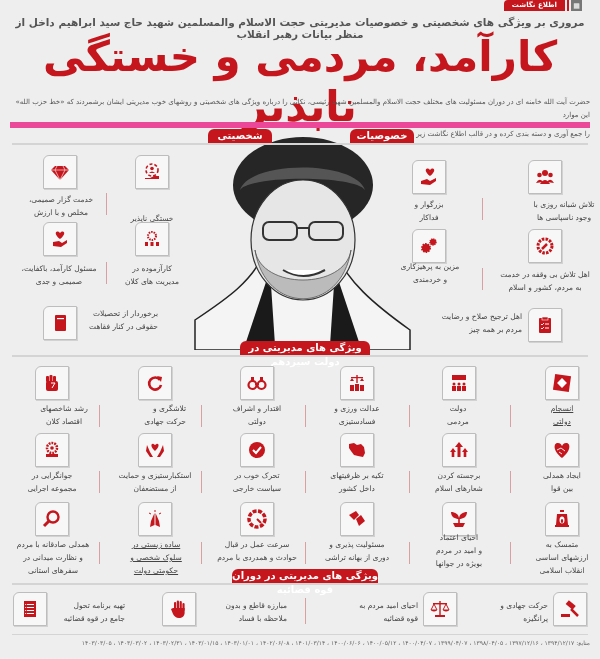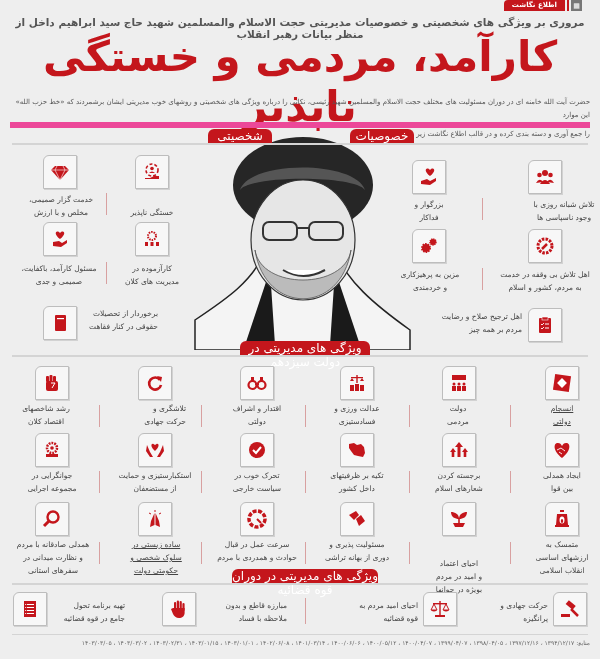--- a/index.html
+++ b/index.html
@@ -36,21 +36,21 @@
   }
   .intro {
     position: absolute; top: 96px; left: 10px; right: 10px; text-align: right;
     font-size: 7px; color: #555; line-height: 13px;
   }
   .intro .line { border-bottom: 6px solid #ec4899; }
 
   .section-divider { position: absolute; height: 2px; background: #d4d4d4; }
   .red-tab {
     position: absolute; height: 14px; background: #c4161c; color: #fff;
-    font-size: 12px; font-weight: normal; line-height: 14px; text-align: center;
+    font-size: 10px; font-weight: bold; line-height: 14px; text-align: center;
     border-radius: 6px 6px 0 0;
   }
 
   .icon-box {
     position: absolute; width: 34px; height: 34px; background: #f7f7f7;
     border: 1px solid #bdbdbd; border-radius: 6px 0 0 0;
     box-shadow: 1px 1px 0 #d2d2d2;
     display: flex; align-items: center; justify-content: center;
   }
   .icon-box svg { width: 20px; height: 20px; }
@@ -103,21 +103,21 @@
 <div class="red-tab" style="left:350px; top:129px; width:64px;">خصوصیات</div>
 
 <div class="icon-box" style="left:135px; top:155px;">
   <svg viewBox="0 0 20 20">
       <circle cx="10" cy="8" r="6" fill="none" stroke="#c4161c" stroke-width="1.6" stroke-dasharray="3 2"></circle>
       <circle cx="10" cy="6.5" r="1.8" fill="#c4161c"></circle>
       <path d="M7,11 Q10,8 13,11Z" fill="#c4161c"></path>
       <path d="M3,16 L8,16 L12,14 L17,14 L17,17 L3,17Z" fill="#c4161c"></path>
     </svg>
 </div>
-<div class="item-text" style="left:120px; top:206px; width:64px;"><span>خستگی ناپذیر</span></div>
+<div class="item-text" style="left:120px; top:212px; width:64px;"><span>خستگی ناپذیر</span></div>
 
 <div class="icon-box" style="left:43px; top:155px;">
   <svg viewBox="0 0 20 20">
       <path d="M5,4 L15,4 L19,8 L10,18 L1,8 Z" fill="#c4161c"></path>
       <path d="M1,8 L19,8 M7,4 L5,8 L10,18 L15,8 L13,4" stroke="#fff" stroke-width="0.6" fill="none"></path>
     </svg>
 </div>
 <div class="item-text" style="left:22px; top:193px; width:78px;">
     <div>خدمت گزار صمیمی،</div>
     <div>مخلص و با ارزش</div>
@@ -196,21 +196,21 @@
     <div>اهل تلاش بی وقفه در خدمت</div>
     <div>به مردم، کشور و اسلام</div>
   </div>
 
 <div class="icon-box" style="left:412px; top:229px;">
   <svg viewBox="0 0 20 20">
       <circle cx="7" cy="12" r="4" fill="#c4161c" stroke="#c4161c" stroke-width="2" stroke-dasharray="1.5 1"></circle>
       <circle cx="14" cy="6" r="3" fill="#c4161c" stroke="#c4161c" stroke-width="1.5" stroke-dasharray="1.2 0.8"></circle>
     </svg>
 </div>
-<div class="item-text" style="left:400px; top:268px; width:60px;">
+<div class="item-text" style="left:400px; top:260px; width:60px;">
     <div>مزین به پرهیزکاری</div>
     <div>و خردمندی</div>
   </div>
 <div class="vsep" style="left:482px; top:268px; height:22px;"></div>
 
 <div class="icon-box" style="left:528px; top:308px;">
   <svg viewBox="0 0 20 20">
       <rect x="4" y="3" width="12" height="15" rx="1" fill="#c4161c"></rect>
       <rect x="7" y="2" width="6" height="3" fill="#c4161c" stroke="#fff" stroke-width="0.6"></rect>
       <path d="M6,9 L7,10 L9,8 M6,13 L7,14 L9,12" stroke="#fff" stroke-width="0.9" fill="none"></path>
@@ -300,21 +300,21 @@
 
 <div class="icon-box" style="left:35px; top:366px;">
   <svg viewBox="0 0 20 20">
       <rect x="4" y="3" width="3" height="6" rx="1" fill="#c4161c"></rect>
       <rect x="7.5" y="2" width="3" height="7" rx="1" fill="#c4161c"></rect>
       <rect x="11" y="3" width="3" height="6" rx="1" fill="#c4161c"></rect>
       <rect x="4" y="8" width="12" height="10" rx="2" fill="#c4161c"></rect>
       <path d="M9,10 L13,10 L10,15" stroke="#fff" stroke-width="1" fill="none"></path>
     </svg>
 </div>
-<div class="item-text" style="left:14px; top:402px; width:64px;">
+<div class="item-text" style="left:32px; top:402px; width:64px;">
     <div>رشد شاخصهای</div>
     <div>اقتصاد کلان</div>
   </div>
 
 <div class="icon-box" style="left:545px; top:433px;">
   <svg viewBox="0 0 20 20">
       <path d="M10,18 C1,11 1,3 6,3 C8,3 9,4 10,6 C11,4 12,3 14,3 C19,3 19,11 10,18Z" fill="#c4161c"></path>
       <path d="M5,10 L9,8 L13,11 M7,12 L10,14" stroke="#fff" stroke-width="0.9" fill="none"></path>
     </svg>
 </div>
@@ -401,21 +401,21 @@
 <div class="vsep" style="left:510px; top:542px; height:22px;"></div>
 
 <div class="icon-box" style="left:442px; top:502px;">
   <svg viewBox="0 0 20 20">
       <path d="M10,10 C6,10 2,8 2,3 C6,3 10,5 10,10Z" fill="#c4161c"></path>
       <path d="M10,10 C14,10 18,8 18,3 C14,3 10,5 10,10Z" fill="#c4161c"></path>
       <rect x="9.2" y="9" width="1.6" height="5" fill="#c4161c"></rect>
       <path d="M4,14 L16,14 L14,18 L6,18Z" fill="#c4161c"></path>
     </svg>
 </div>
-<div class="item-text" style="left:428px; top:557px; width:62px;text-align:center;">
+<div class="item-text" style="left:428px; top:531px; width:62px;text-align:center;">
     <div>احیای اعتماد</div>
     <div>و امید در مردم</div>
     <div>بویژه در جوانها</div>
   </div>
 <div class="vsep" style="left:409px; top:542px; height:22px;"></div>
 
 <div class="icon-box" style="left:340px; top:502px;">
   <svg viewBox="0 0 20 20">
       <path d="M2,6 L9,2 L12,6 L7,11 Z" fill="#c4161c"></path>
       <path d="M9,10 L14,6 L18,12 L12,17Z" fill="#c4161c"></path>

